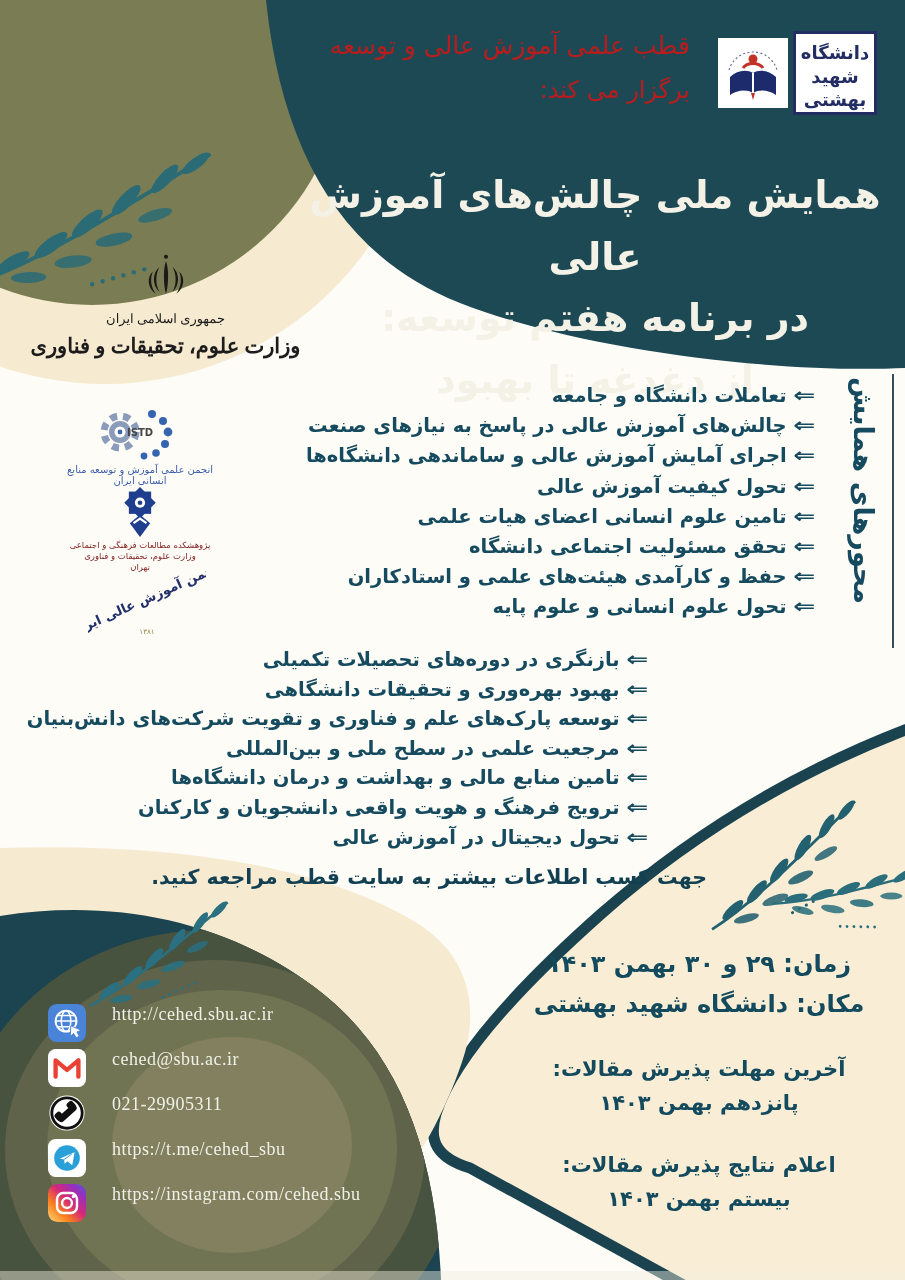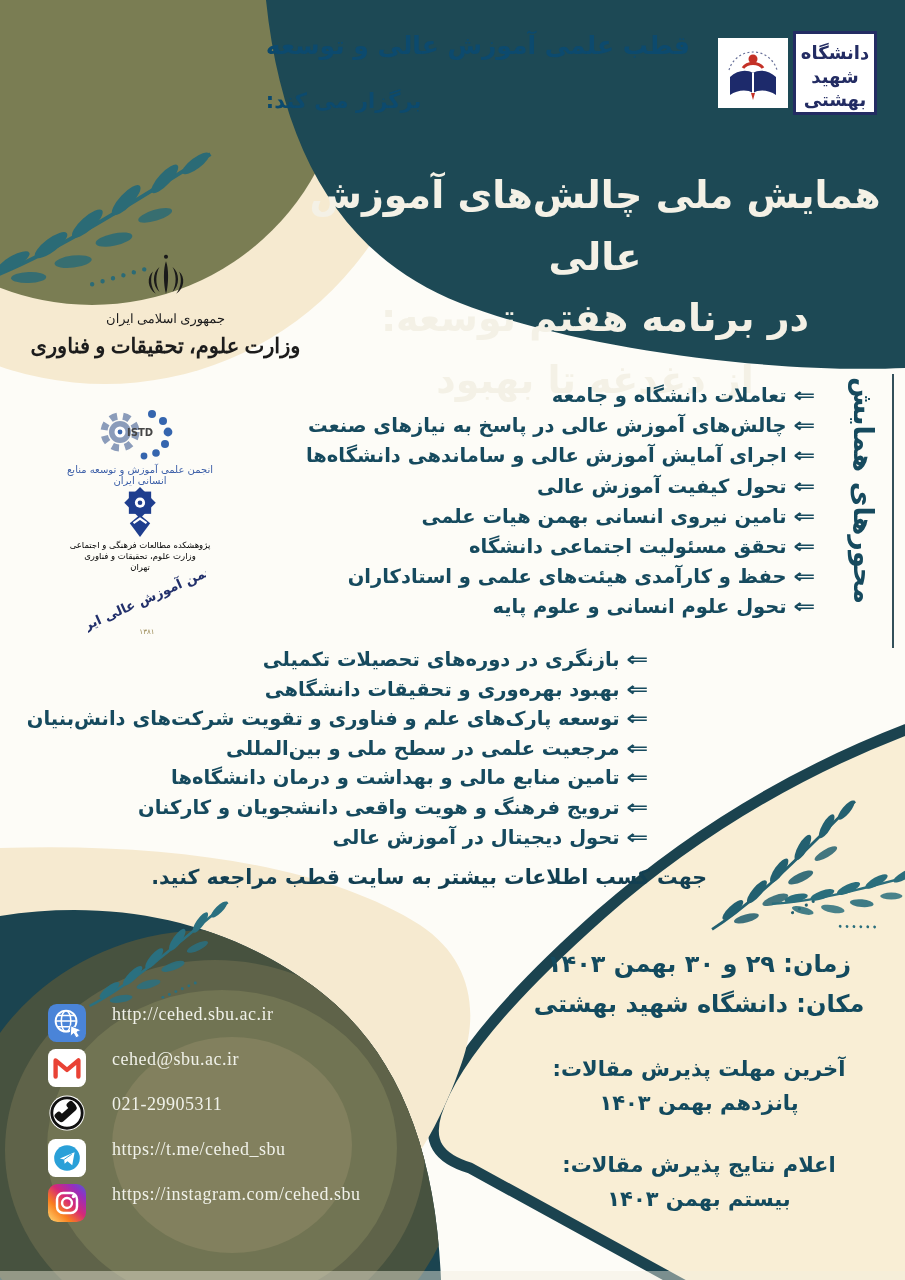--- a/index.html
+++ b/index.html
@@ -4,40 +4,40 @@
 <style>
   html,body{margin:0;padding:0;background:#ffffff;}
   .poster{
     position:relative;width:905px;height:1280px;overflow:hidden;
     background:#fdfcf7;direction:rtl;
     font-family:"DejaVu Sans",sans-serif;
   }
   .bg{position:absolute;left:0;top:0;width:905px;height:1280px;}
 
   
-  .org-block{position:absolute;top:24px;right:215px;text-align:left;
-    color:#0c4a6e;font-weight:bold;line-height:44px;}
+  .org-block{position:absolute;top:24px;right:215px;text-align:right;
+    color:#b91c1c;font-weight:normal;line-height:44px;}
   .org-line1{font-size:25px;}
-  .org-line2{font-size:21px;margin-top:11px;}
+  .org-line2{font-size:24px;}
   .logo-box{position:absolute;background:transparent;}
   .logo-cehed{top:38px;right:117px;width:70px;height:70px;}
   .logo-sbu{top:31px;right:28px;width:84px;height:84px;}
 
   
   .title-block{position:absolute;top:165px;left:295px;width:600px;
     text-align:center;color:#f4f1e6;font-weight:bold;
     font-size:38px;line-height:61.5px;}
 
   
   .ministry{position:absolute;top:252px;left:28px;width:275px;text-align:center;color:#1c1c1c;font-family:Liberation Serif, serif;}
   .ministry-country{font-size:13px;margin-top:5px;letter-spacing:.5px;}
   .ministry-name{font-size:21px;font-weight:bold;margin-top:7px;}
   .istd{position:absolute;top:402px;left:56px;width:168px;text-align:center;}
   .istd-caption{font-size:10px;color:#3c5fa8;margin-top:0;}
-  .inst{position:absolute;top:484px;left:56px;width:168px;text-align:center;color:#000000;}
+  .inst{position:absolute;top:484px;left:56px;width:168px;text-align:center;color:#7f1d1d;}
   .inst-caption{font-size:8.5px;line-height:11px;}
   .assoc{position:absolute;top:552px;left:88px;width:118px;height:90px;}
 
   
   .themes{position:absolute;text-align:right;color:#164a5e;font-weight:bold;
     font-size:19.5px;white-space:nowrap;}
   .themes1{top:381px;right:93px;line-height:30.2px;}
   .themes2{top:645px;right:260px;line-height:29.6px;}
   .mk{display:inline-block;transform:scaleX(1.35);margin-left:9px;font-weight:bold;}
   .vlabel{position:absolute;left:779px;top:502px;width:168px;height:36px;
@@ -221,21 +221,21 @@
       <text x="58" y="50" text-anchor="middle" font-size="13" font-weight="bold" fill="#22306b" transform="rotate(-24 58 48)" style="direction:rtl;">انجمن آموزش عالی ایران</text>
       <text x="58" y="80" text-anchor="middle" font-size="7" fill="#9b8a55">۱۳۸۱</text>
     </svg>
   </div>
 
   <div class="themes themes1">
     <div class="t-row"><span class="mk">⇐</span><span>تعاملات دانشگاه و جامعه</span></div>
     <div class="t-row"><span class="mk">⇐</span><span>چالش‌های آموزش عالی در پاسخ به نیازهای صنعت</span></div>
     <div class="t-row"><span class="mk">⇐</span><span>اجرای آمایش آموزش عالی و ساماندهی دانشگاه‌ها</span></div>
     <div class="t-row"><span class="mk">⇐</span><span>تحول کیفیت آموزش عالی</span></div>
-    <div class="t-row"><span class="mk">⇐</span><span>تامین نیروی انسانی بهمن هیات علمی</span></div>
+    <div class="t-row"><span class="mk">⇐</span><span>تامین علوم انسانی اعضای هیات علمی</span></div>
     <div class="t-row"><span class="mk">⇐</span><span>تحقق مسئولیت اجتماعی دانشگاه</span></div>
     <div class="t-row"><span class="mk">⇐</span><span>حفظ و کارآمدی هیئت‌های علمی و استادکاران</span></div>
     <div class="t-row"><span class="mk">⇐</span><span>تحول علوم انسانی و علوم پایه</span></div>
   </div>
 
   <div class="vlabel">محورهای همایش</div>
   <div class="vrule"></div>
 
   <div class="themes themes2">
     <div class="t-row"><span class="mk">⇐</span><span>بازنگری در دوره‌های تحصیلات تکمیلی</span></div>

